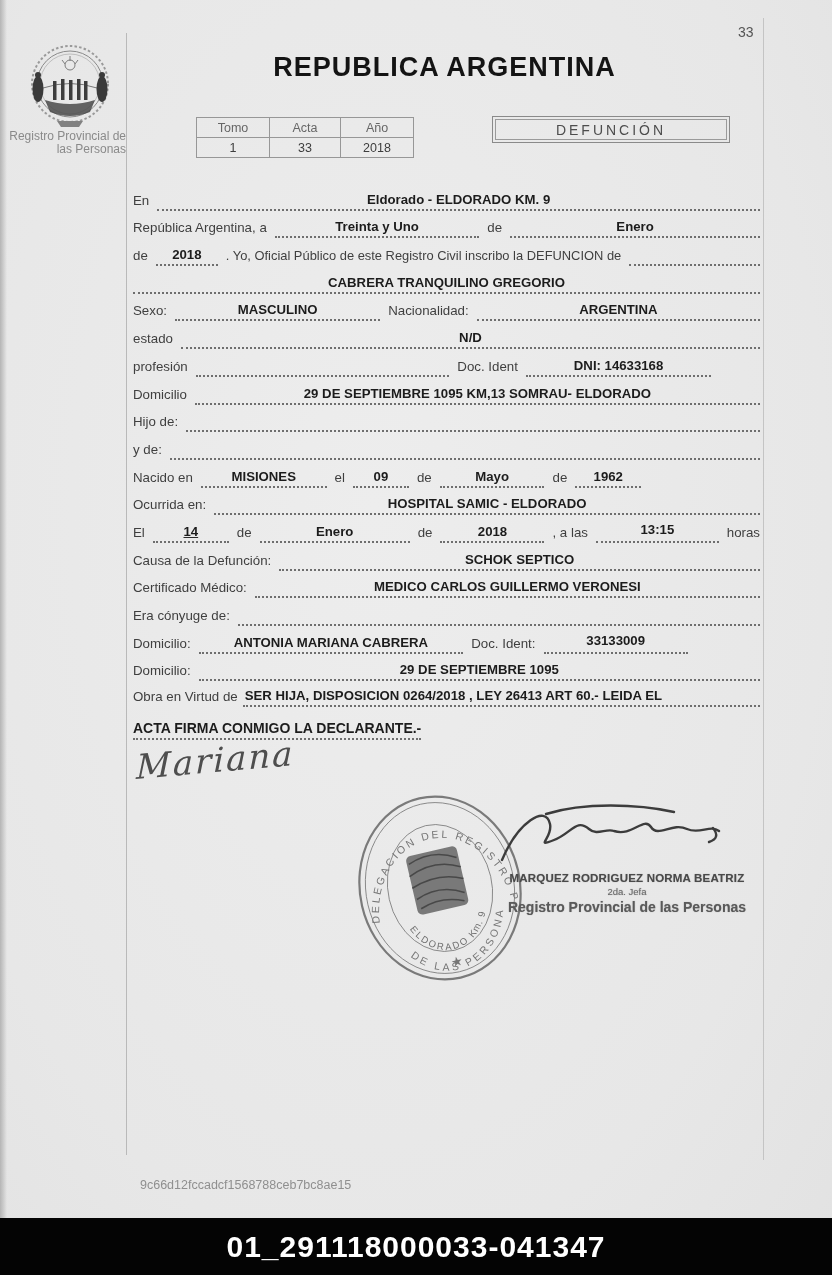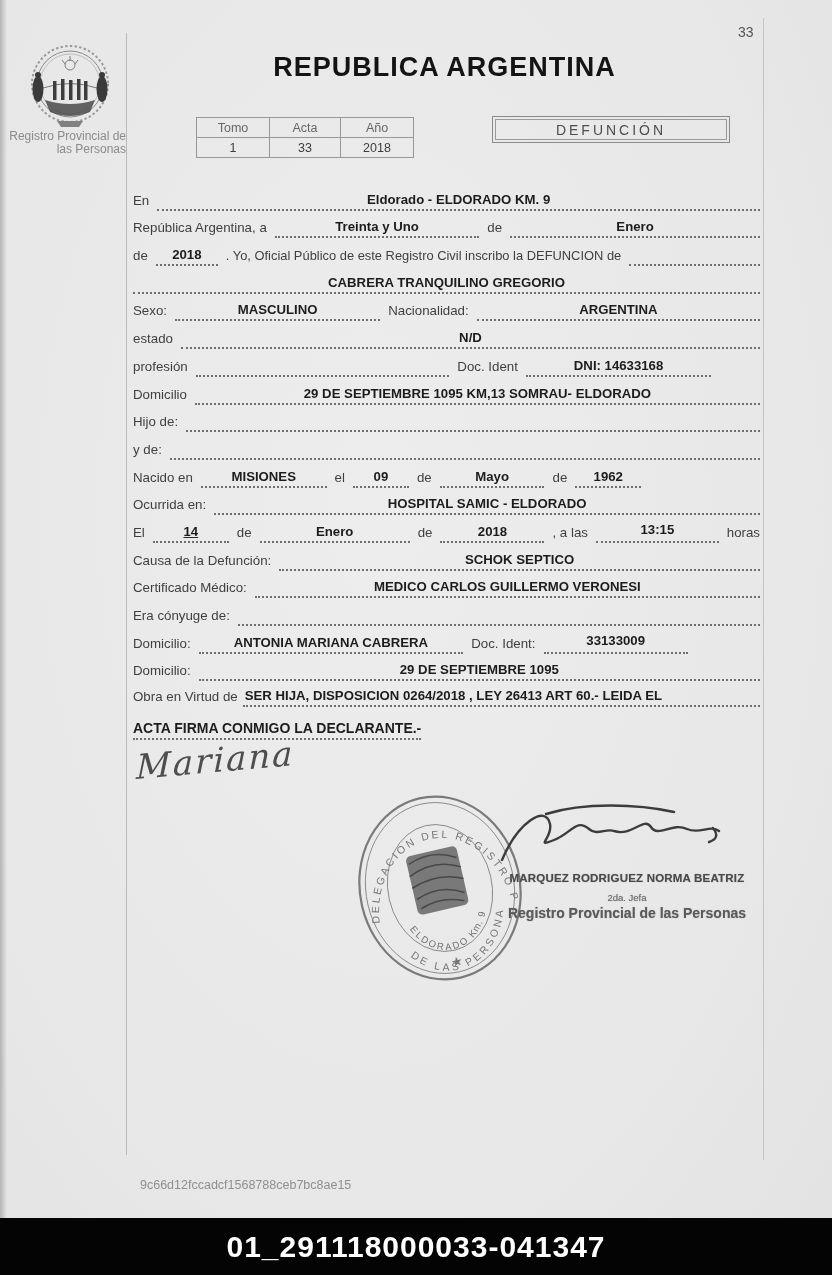--- a/index.html
+++ b/index.html
@@ -50,21 +50,21 @@
 
   .handwritten{position:absolute;left:136px;top:740px;
      font-family:"DejaVu Serif", serif;font-style:italic;font-size:34px;
      color:#4e4e4e;transform:rotate(-5deg) skewX(-6deg);letter-spacing:2px;}
 
   .stamp{position:absolute;left:353px;top:792px;width:174px;height:192px;}
   .sig-scrawl{position:absolute;left:488px;top:798px;width:250px;height:78px;}
   .officer{position:absolute;left:482px;top:872px;width:290px;text-align:center;}
   .officer-name{font-size:11.5px;font-weight:bold;color:#4a4a4a;letter-spacing:0.2px;
      text-shadow:0 0 1px rgba(80,80,80,.55);}
-  .officer-title{font-size:9.5px;color:#6b6b6b;margin-top:8px;text-shadow:0 0 1px rgba(90,90,90,.5);}
+  .officer-title{font-size:9.5px;color:#6b6b6b;margin-top:2px;text-shadow:0 0 1px rgba(90,90,90,.5);}
   .officer-org{font-size:14px;font-weight:bold;color:#5a5a5a;margin-top:2px;
      text-shadow:0 0 1px rgba(90,90,90,.5);}
 
   .hash{position:absolute;left:140px;top:1178px;font-size:12.5px;color:#8f8f8f;}
 
   .footer-bar{position:absolute;left:0;top:1218px;width:832px;height:57px;
      background:#040404;display:flex;align-items:center;justify-content:center;}
   .footer-code{color:#fff;font-size:30px;font-weight:bold;letter-spacing:1px;}
 </style>
 </head>

